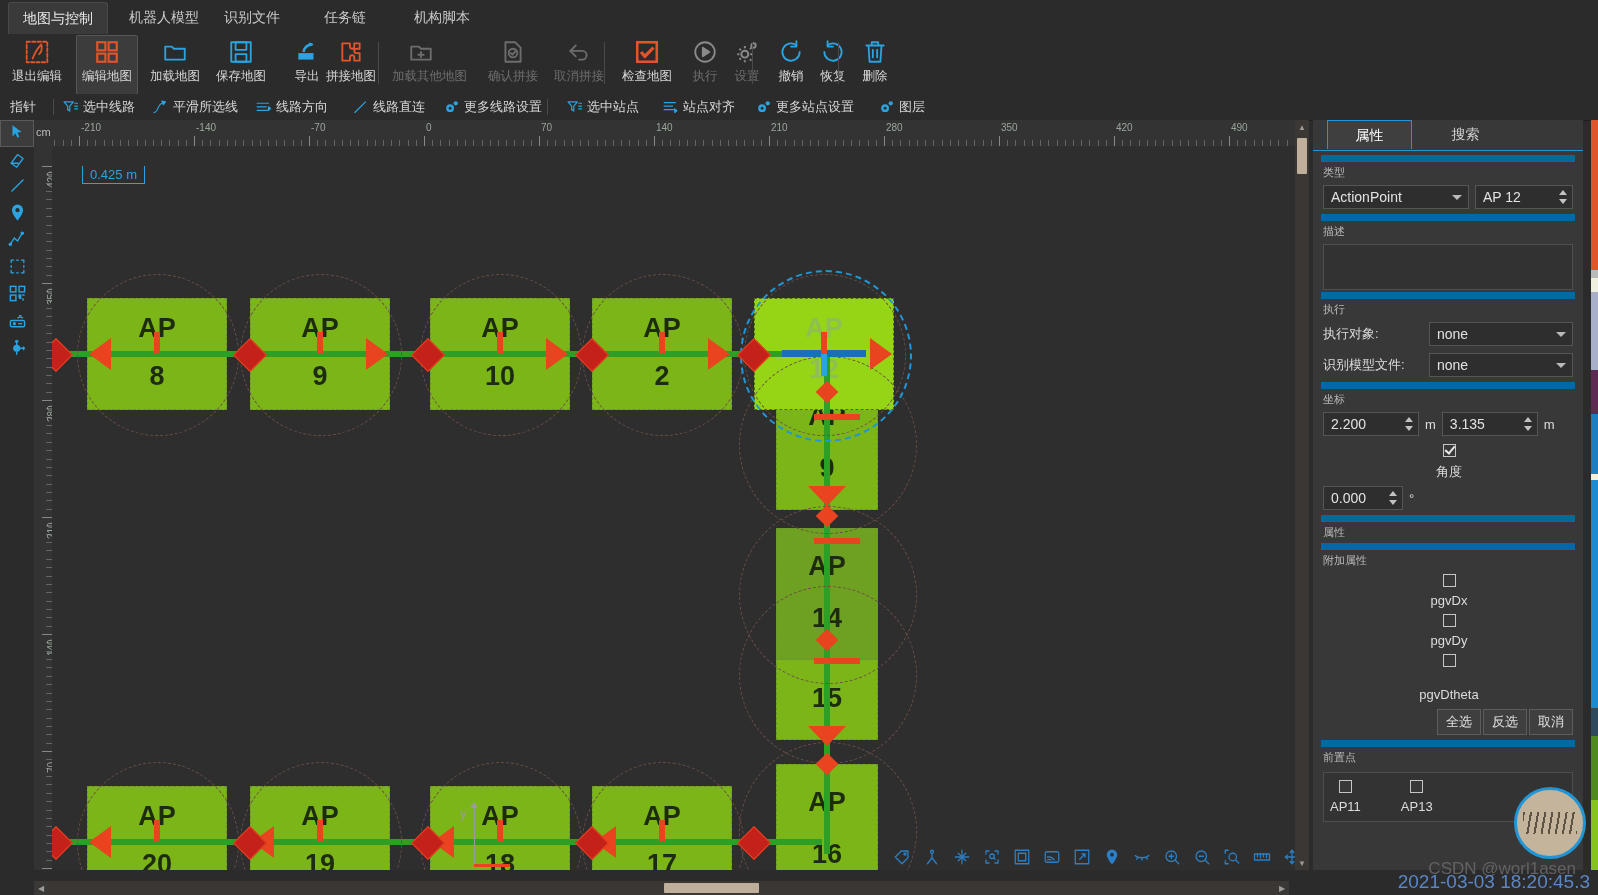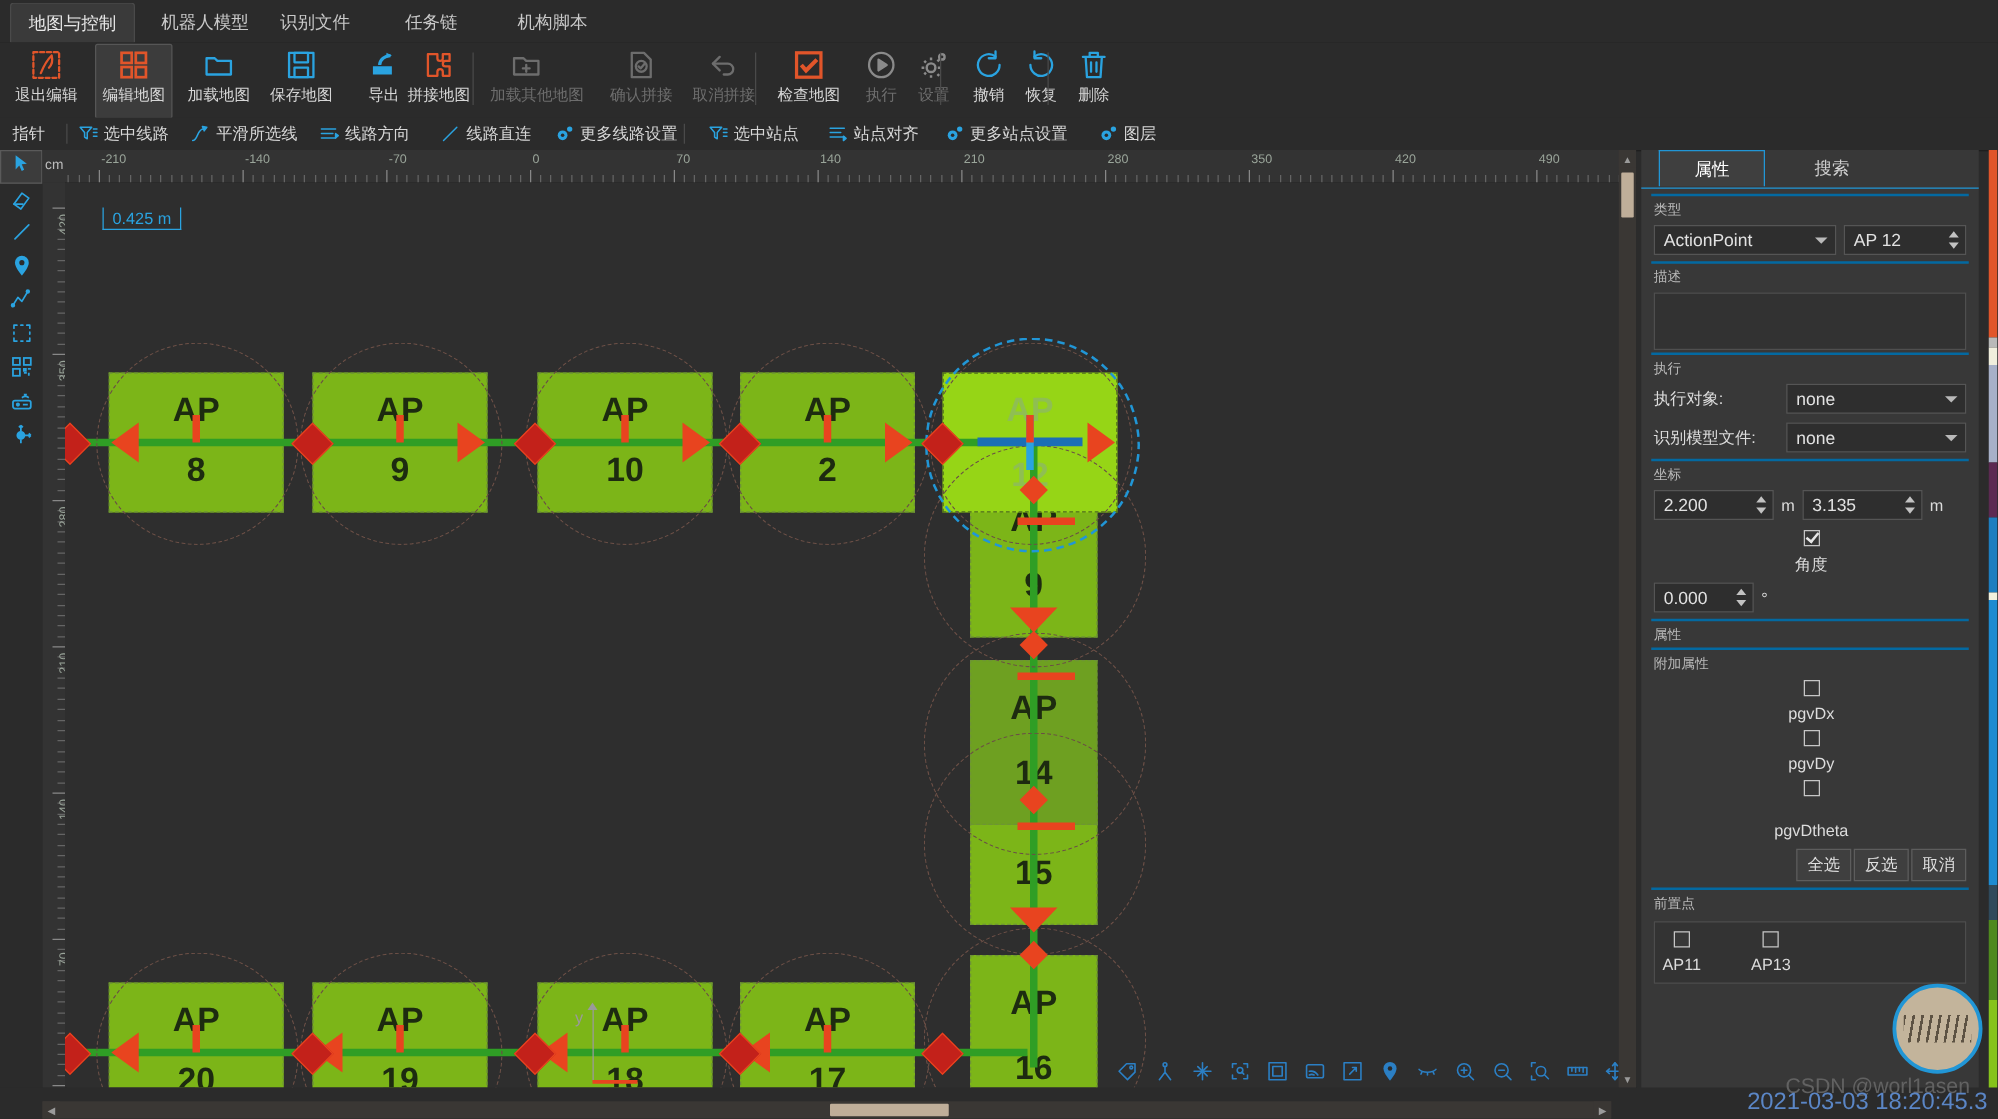--- a/index.html
+++ b/index.html
@@ -80,21 +80,21 @@
   .sb-v{position:absolute;right:0;top:0;width:14px;height:750px;background:#3a3734;}
   .sb-v .thumb{position:absolute;left:2px;width:10px;background:#bfae99;border-radius:1px;}
   .sb-arrow{position:absolute;background:#3a3734;display:flex;align-items:center;justify-content:center;color:#9a9a9a;font-size:8px;}
 
   
   .panel{position:absolute;left:1313px;top:120px;width:270px;height:750px;background:#383838;}
   .ptabs{position:relative;height:30px;border-bottom:1px solid #2196d6;}
   .ptab{position:absolute;top:0;height:29px;line-height:29px;width:85px;text-align:center;
         font-size:14px;color:#cfcfcf;cursor:default;}
   .ptab.active{background:#3f3f3f;color:#ffffff;border:1px solid #2196d6;border-bottom:none;box-sizing:border-box;}
-  .grp{position:relative;margin:0 8px;border-top:2px solid #0369a1;padding-top:2px;}
+  .grp{position:relative;margin:0 8px;border-top:7px solid #0369a1;padding-top:2px;}
   .grp>.cap{font-size:11px;color:#b9b9b9;padding:1px 2px 3px;}
   .row{display:flex;align-items:center;gap:6px;padding:2px 2px 5px;}
   .lbl{font-size:13px;color:#dcdcdc;white-space:nowrap;}
   .combo{position:relative;flex:1;height:24px;background:#2e2e2e;border:1px solid #555;
          display:flex;align-items:center;padding-left:7px;font-size:14px;color:#e2e2e2;box-sizing:border-box;}
   .combo .car{position:absolute;right:6px;top:9px;width:0;height:0;
        border-left:5px solid transparent;border-right:5px solid transparent;border-top:5px solid #b9b9b9;}
   .spin{position:relative;height:24px;background:#2e2e2e;border:1px solid #555;
         display:flex;align-items:center;padding-left:7px;font-size:14px;color:#e2e2e2;box-sizing:border-box;}
   .spin .up,.spin .dn{position:absolute;right:5px;width:0;height:0;
@@ -727,21 +727,21 @@
         <div class="node" style="left: 724px; top: 382px; width: 102px; height: 132px; background: rgb(110, 160, 33);">
           <div class="t1" style="top: 22px;">AP</div>
           <div class="t2" style="top: 74px;">14</div>
         </div>
         <div class="node" style="left: 724px; top: 232px; width: 102px; height: 132px; background: rgb(124, 181, 24);">
           <div class="t1" style="top: 22px;">AP</div>
           <div class="t2" style="top: 74px;">9</div>
         </div>
         <div class="node" style="left: 702px; top: 152px; width: 140px; height: 112px; background: rgb(150, 213, 22); border-color: rgb(78, 107, 31);">
           <div class="t1" style="top: 14px; color: rgb(143, 191, 82);">AP</div>
-          <div class="t2" style="top: 66px; color: rgb(143, 191, 82);">12</div>
+          <div class="t2" style="top: 55px; color: rgb(143, 191, 82);">12</div>
         </div>
         <div class="node" style="left: 540px; top: 152px; width: 140px; height: 112px; background: rgb(124, 181, 24);">
           <div class="t1" style="top: 14px;">AP</div>
           <div class="t2" style="top: 62px;">2</div>
         </div>
         <div class="node" style="left: 378px; top: 152px; width: 140px; height: 112px; background: rgb(124, 181, 24);">
           <div class="t1" style="top: 14px;">AP</div>
           <div class="t2" style="top: 62px;">10</div>
         </div>
         <div class="node" style="left: 198px; top: 152px; width: 140px; height: 112px; background: rgb(124, 181, 24);">

